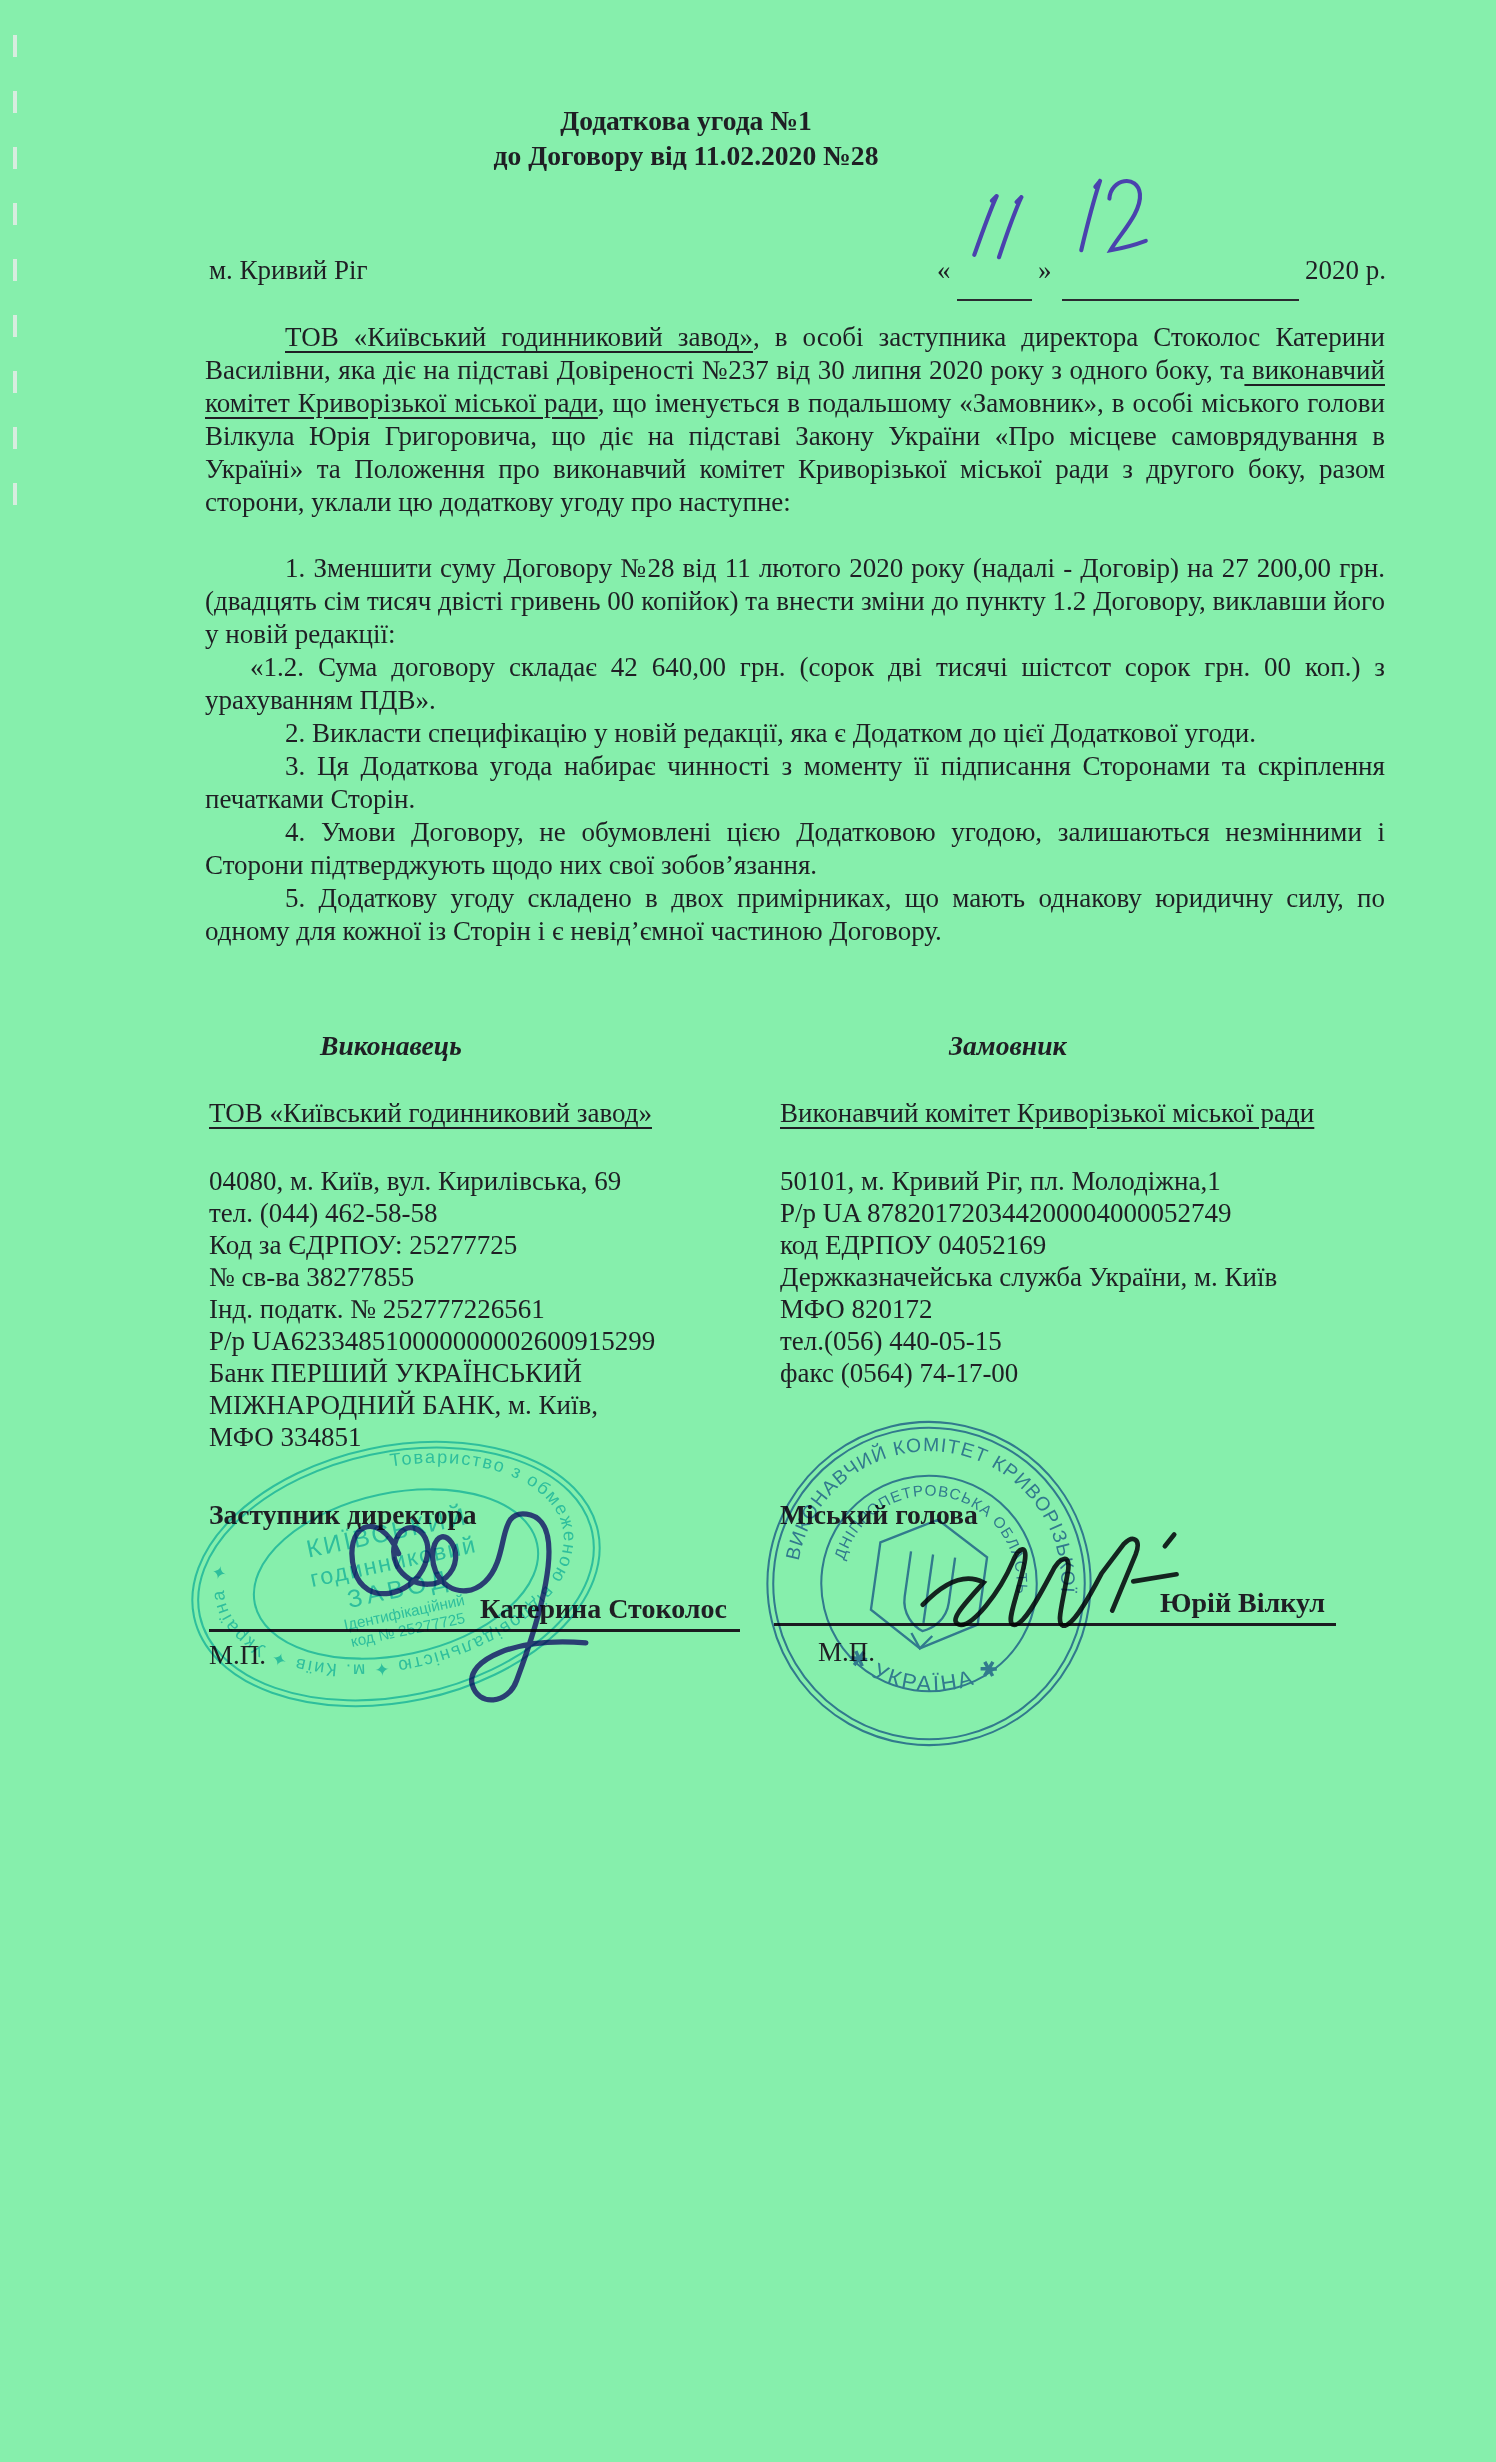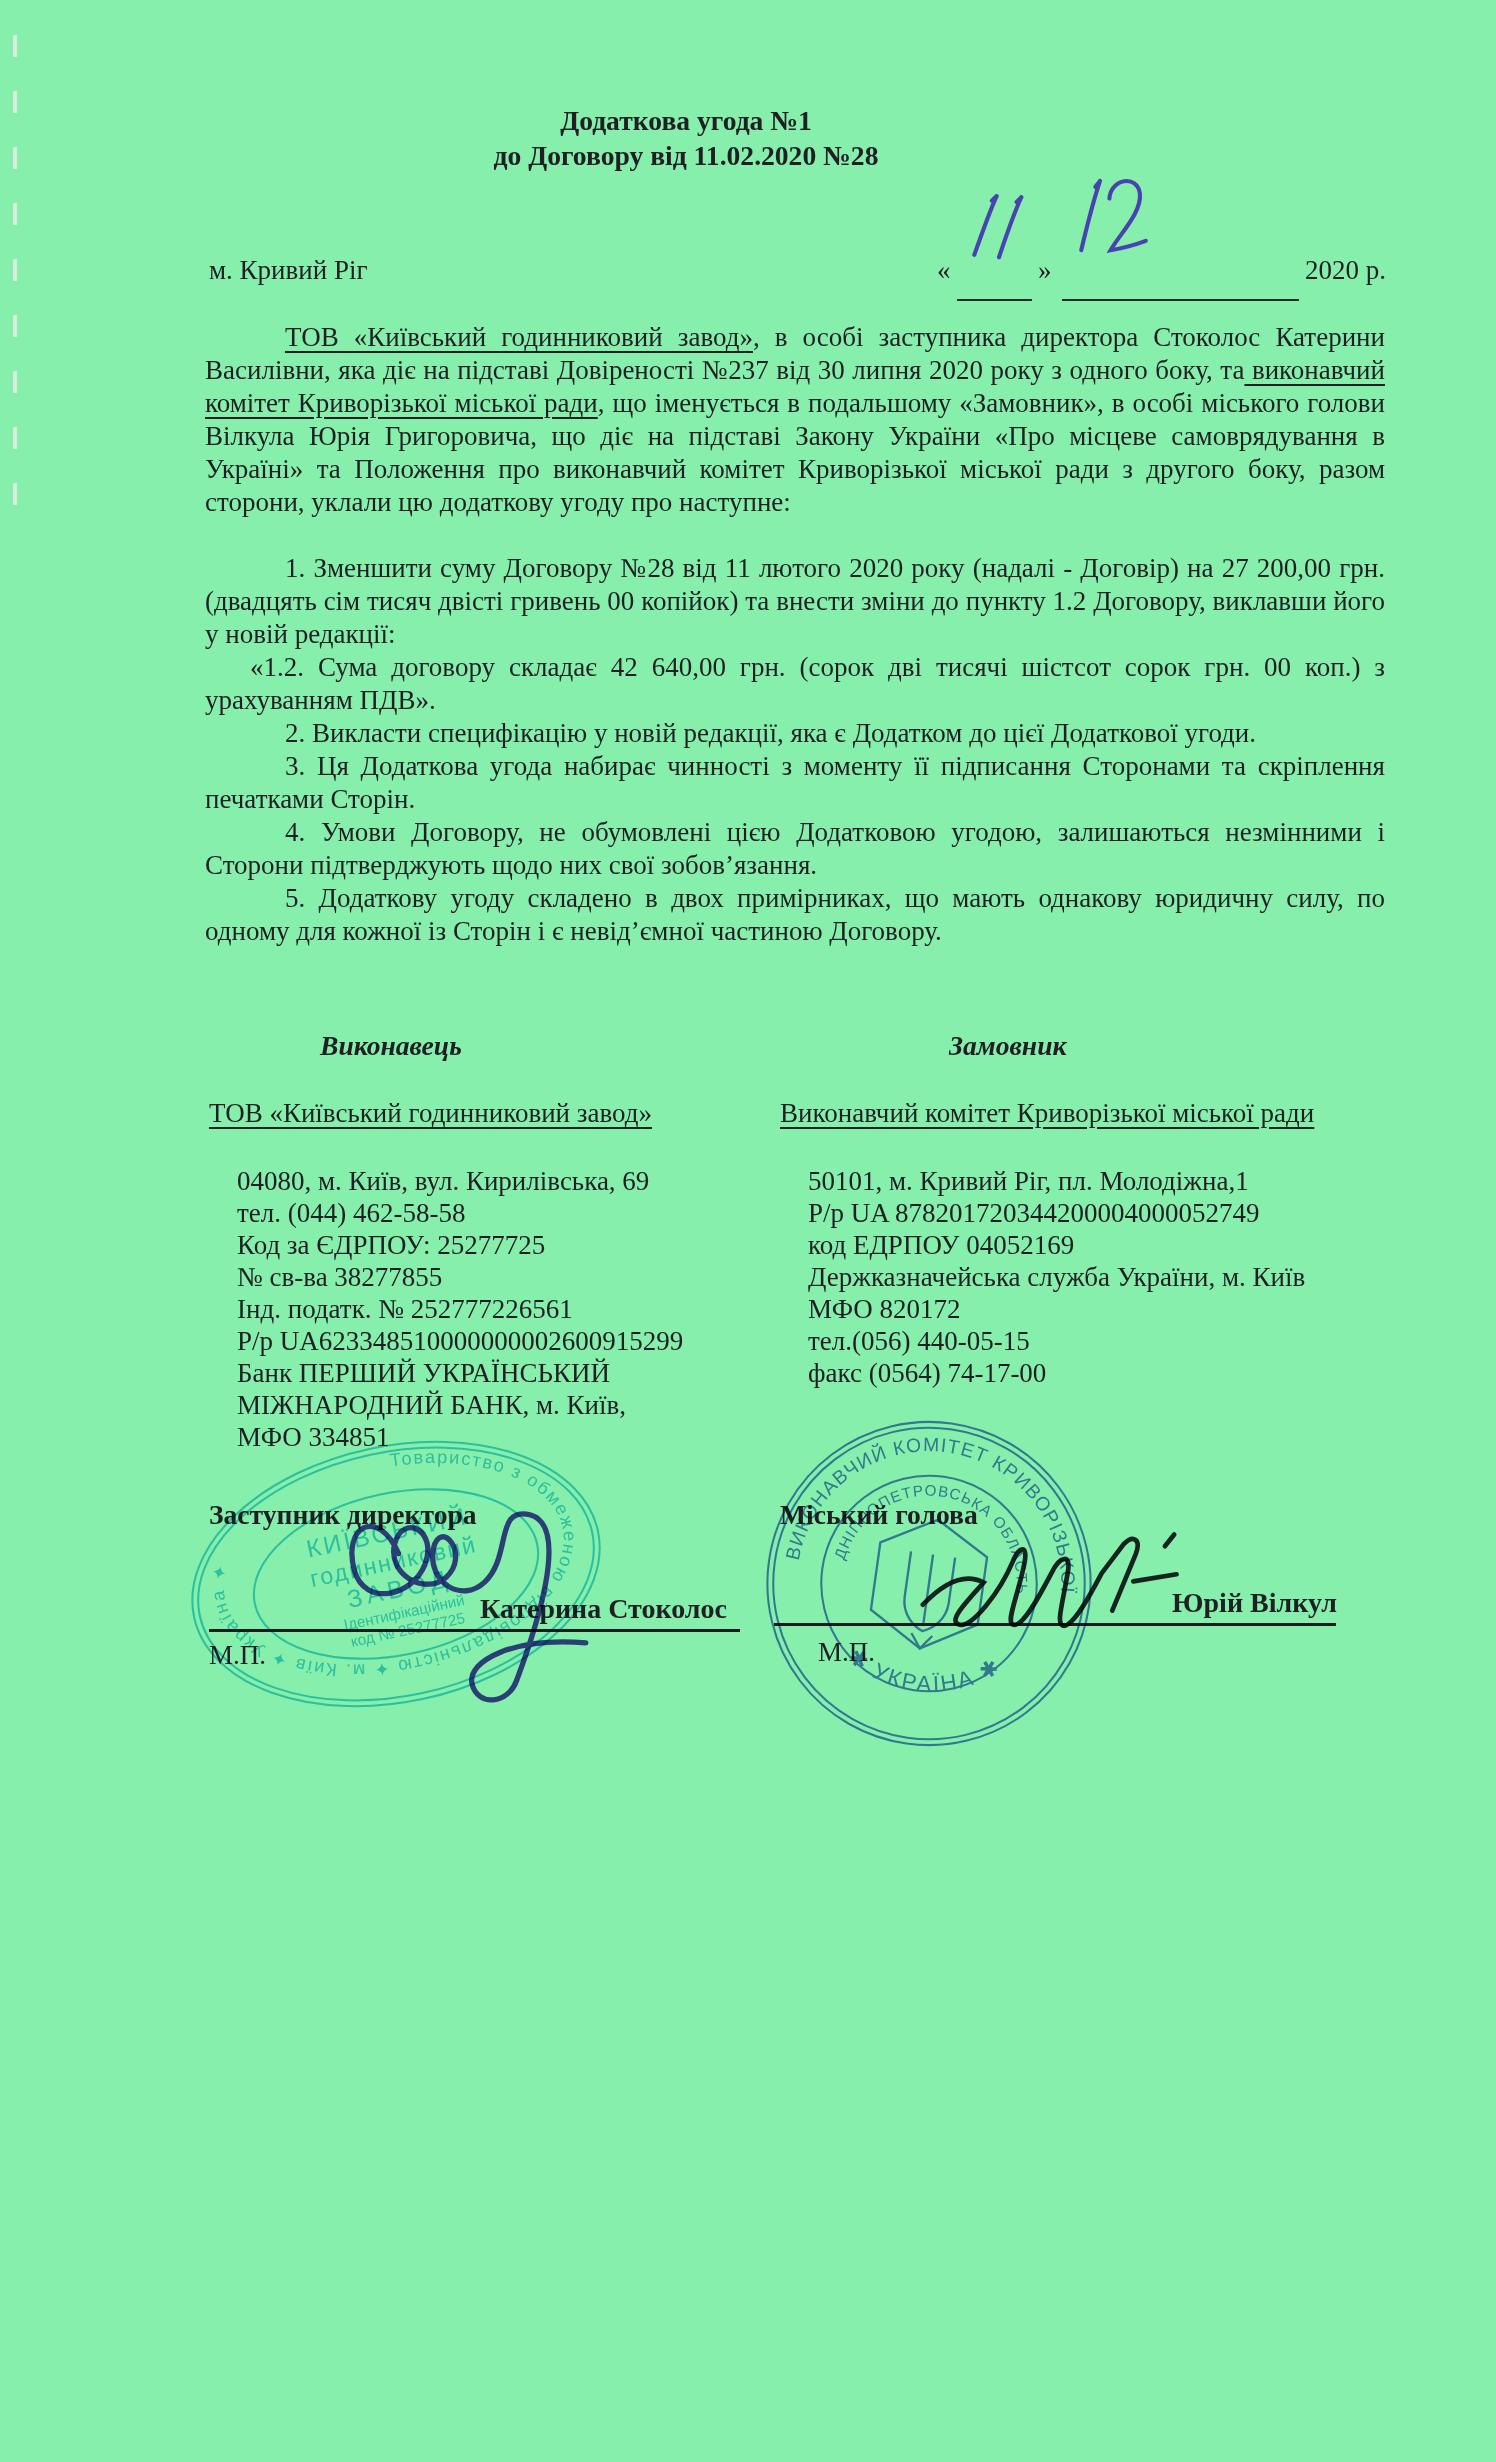--- a/index.html
+++ b/index.html
@@ -24,28 +24,28 @@
   .item{margin:0;text-indent:80px;}
   .item-sub{margin:0;text-indent:45px;}
   .u{text-decoration:underline;text-decoration-thickness:2.3px;text-underline-offset:4.7px;}
   .col{position:absolute;font-size:27px;}
   .col-left{left:209px;top:1017px;width:572px;}
   .col-right{left:780px;top:1017px;width:614px;}
   .party-header{position:absolute;top:13px;font-weight:bold;font-style:italic;font-size:27.6px;}
   .ph-left{left:111px;} .ph-right{left:169px;}
   .party-name{position:absolute;top:77px;left:0;right:0;line-height:38px;}
   .details{position:absolute;top:148px;left:0;right:0;line-height:32px;}
-  .details div{white-space:nowrap;margin-left:28px;}
+  .details div{white-space:nowrap;}
   .sig-title{position:absolute;top:482px;left:0;font-weight:bold;font-size:27.6px;}
   .sig-line{position:absolute;border-bottom:3.5px solid #1b1b20;height:0;}
   .sl-left{top:612px;left:0;width:531px;}
   .sl-right{top:606px;left:-5.9px;width:562px;}
   .sig-name{position:absolute;font-weight:bold;font-size:28px;}
   .sn-left{top:576px;left:271px;}
-  .sn-right{top:570px;left:392px;}
+  .sn-right{top:570px;left:380px;}
   .mp{position:absolute;font-size:27px;}
   .mp-left{top:623px;left:0;}
   .mp-right{top:620px;left:38px;}
   .stamp{position:absolute;mix-blend-mode:multiply;z-index:5;pointer-events:none;}
   .stamp-left{left:179px;top:1439px;transform:rotate(-12deg);opacity:.85;}
   .stamp-right{left:759px;top:1402px;transform:rotate(8deg);opacity:.9;}
   .sig-svg{position:absolute;z-index:6;mix-blend-mode:multiply;}
   .sig-svg-left{left:337px;top:1489px;}
   .sig-svg-right{left:912px;top:1510px;}
 </style>

